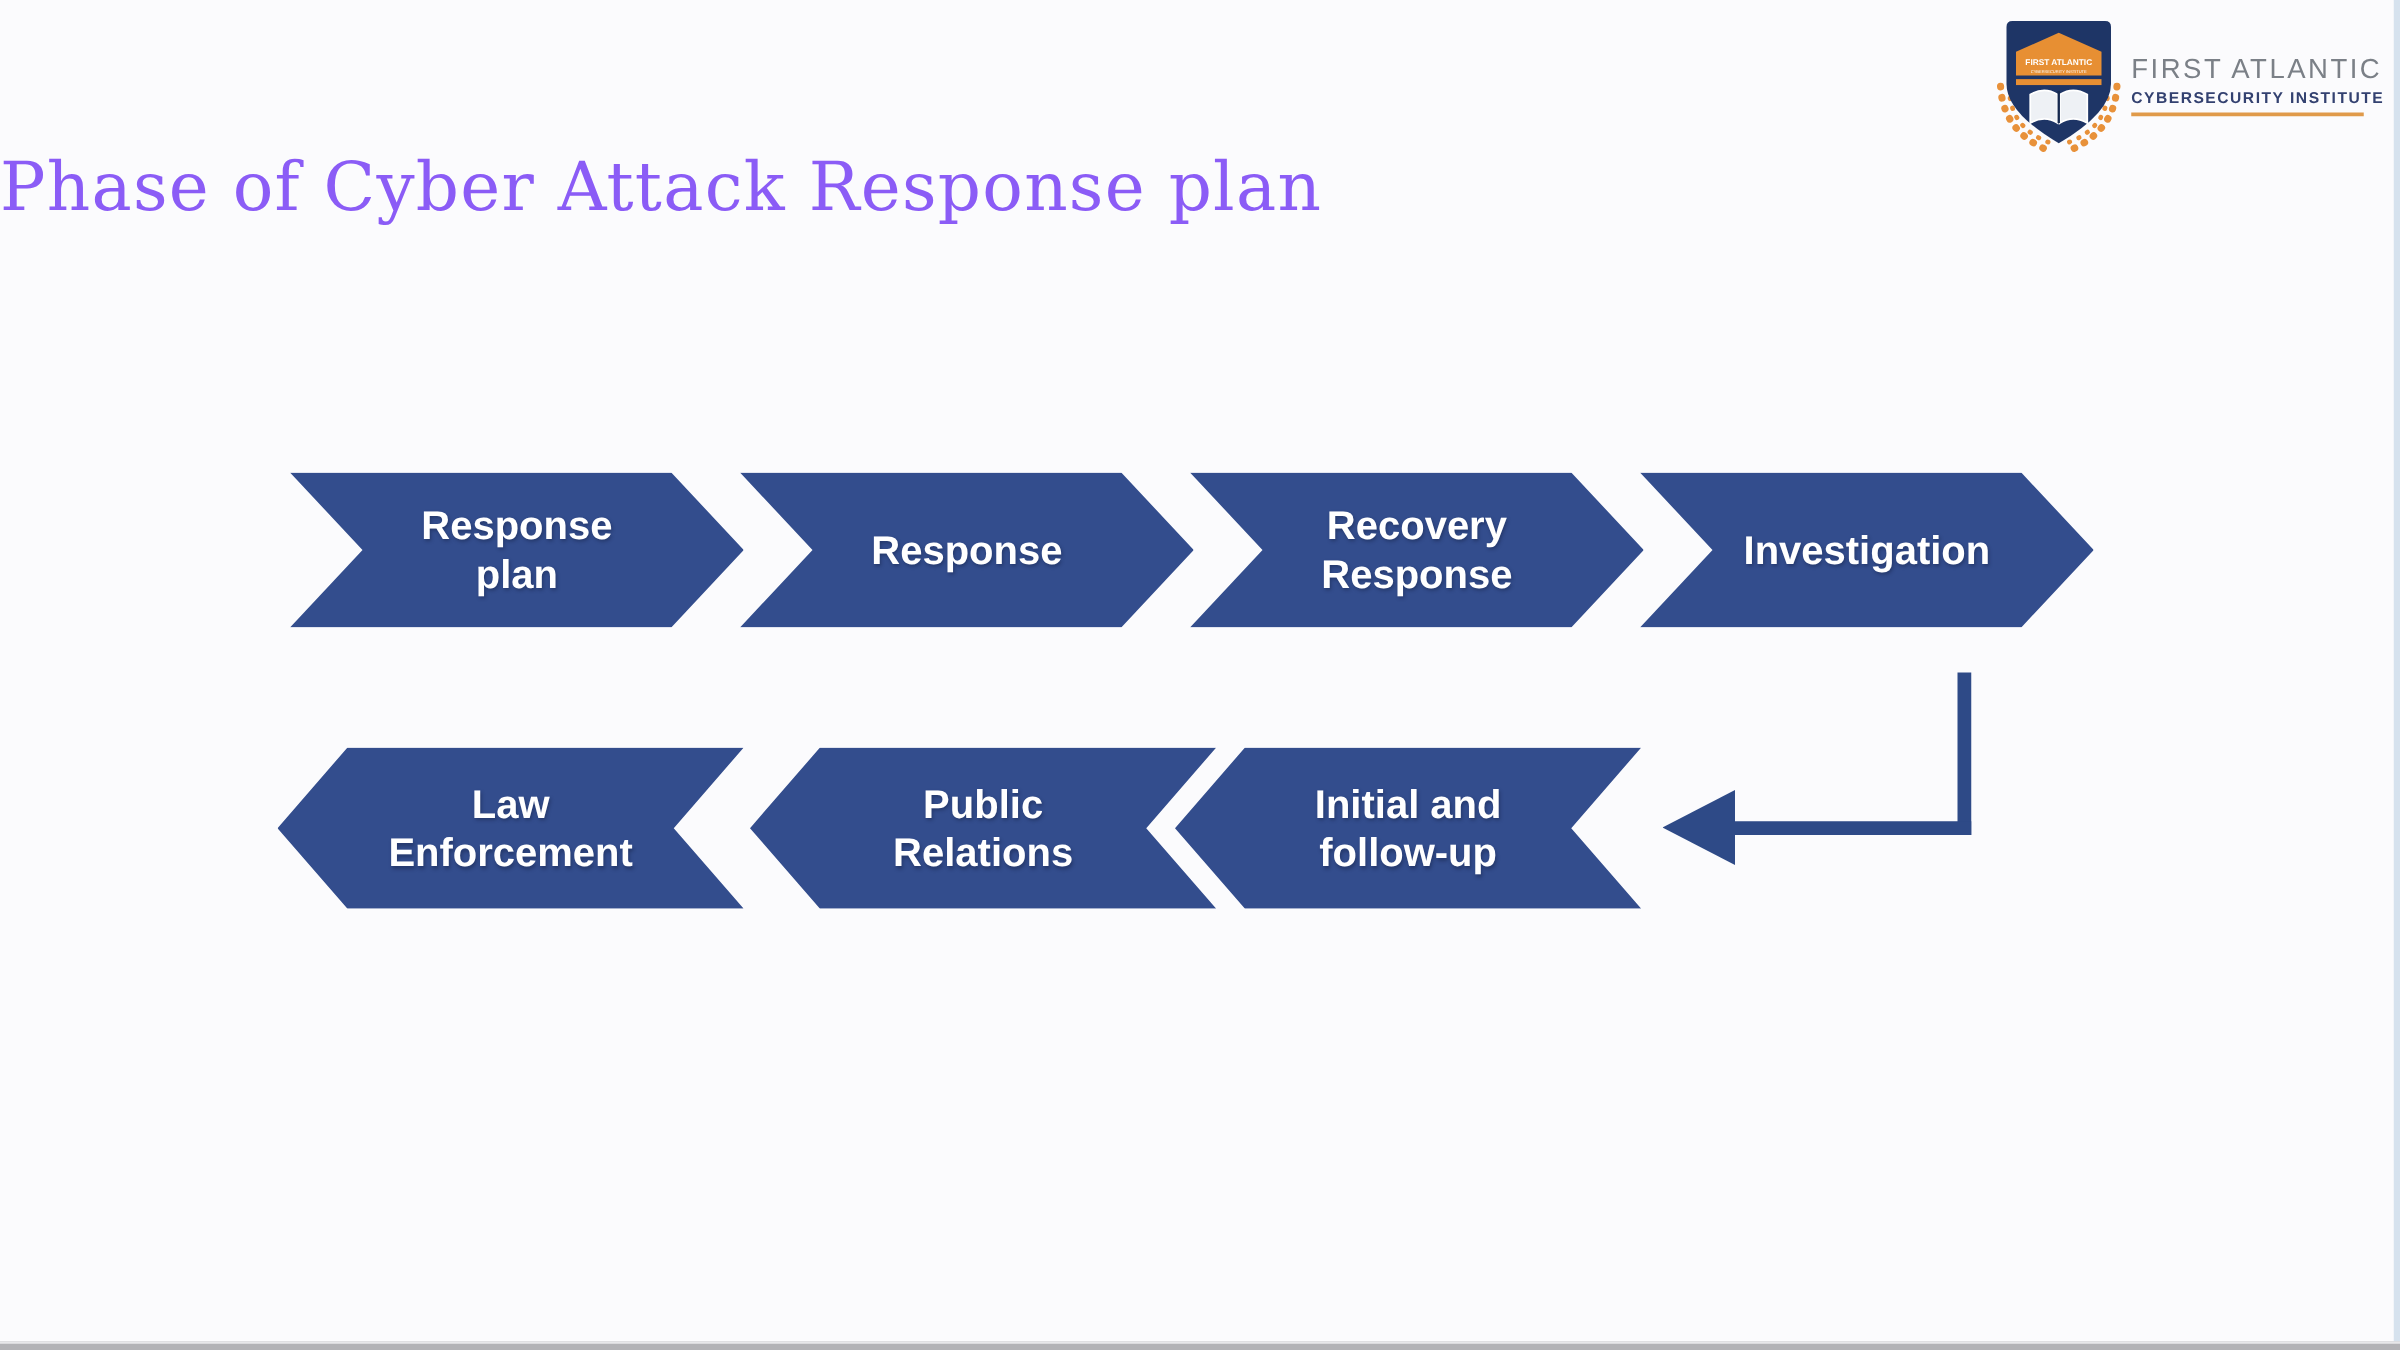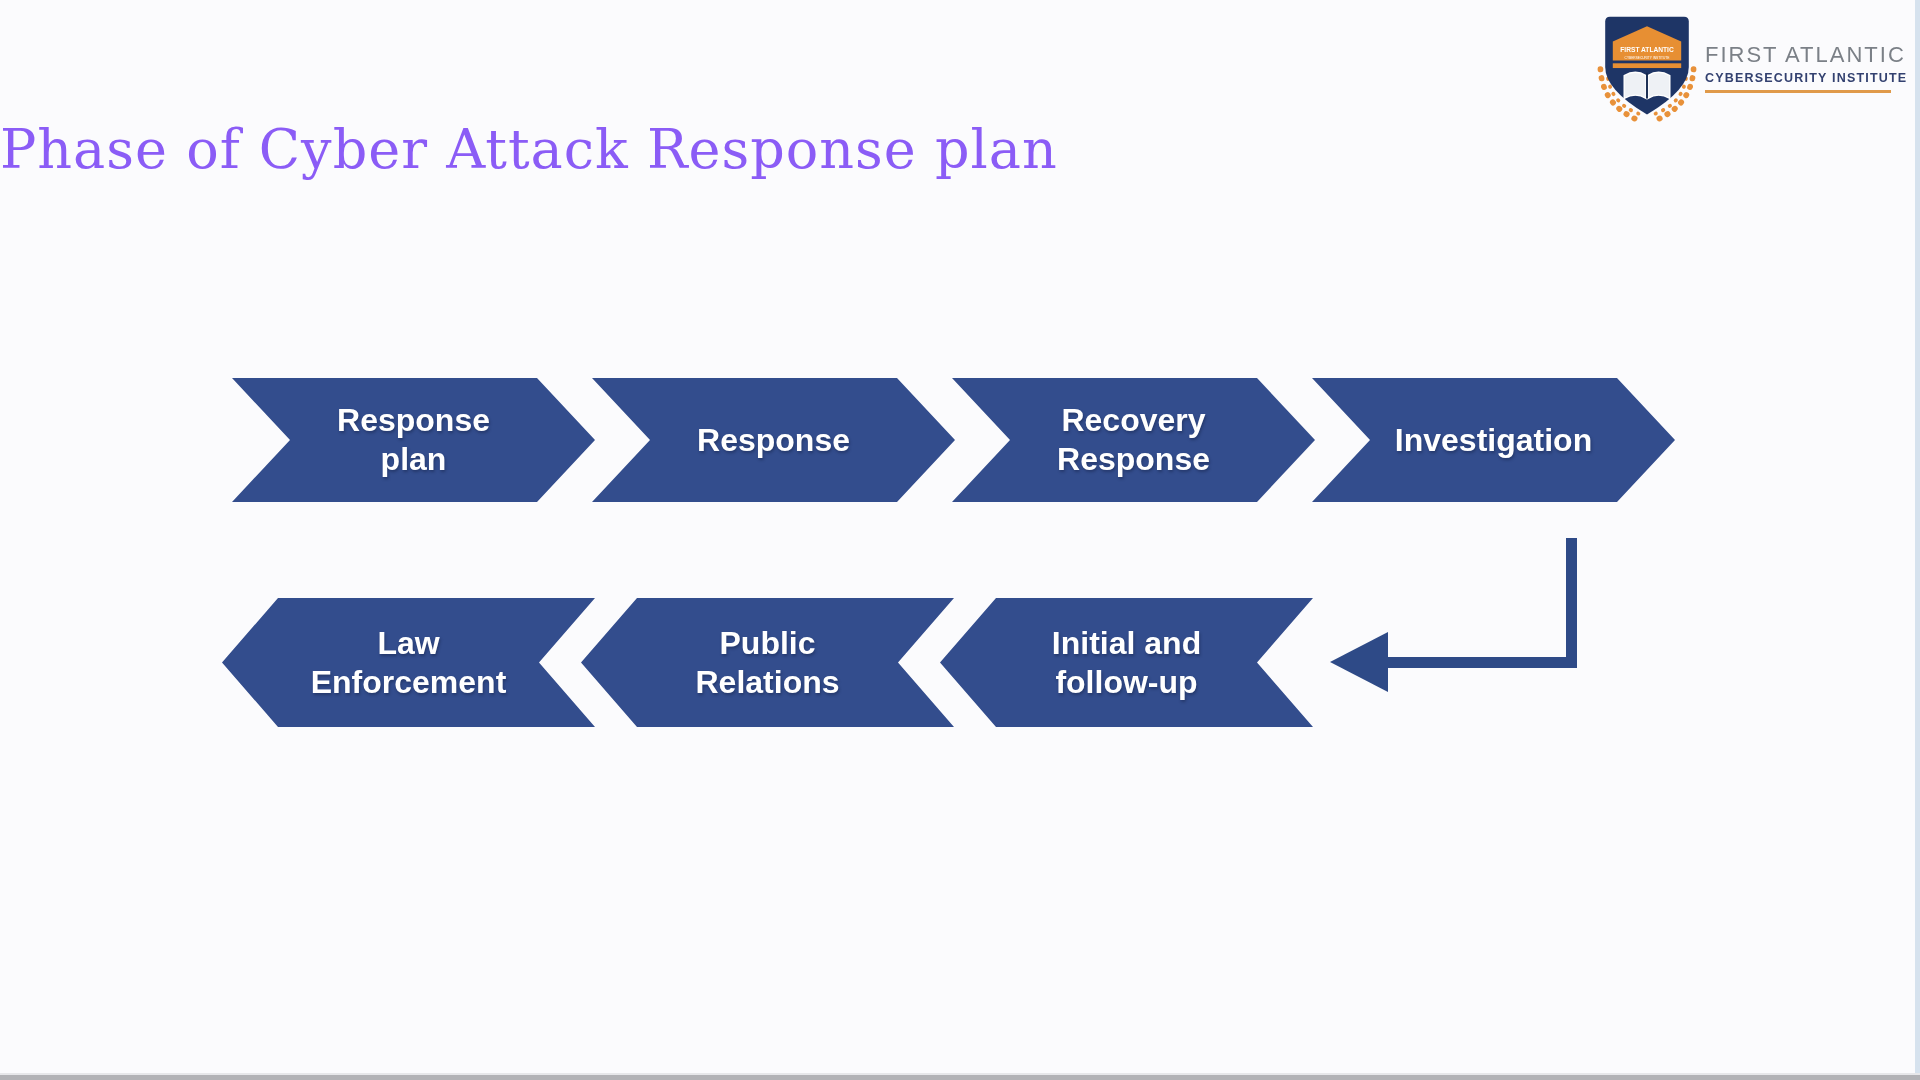--- a/index.html
+++ b/index.html
@@ -40,21 +40,21 @@
   .chev.r{ 
     top:378px;width:363px;height:124px;
     clip-path:polygon(0 0, 305px 0, 363px 50%, 305px 100%, 0 100%, 58px 50%);
   }
   .chev.l{ 
     top:598px;width:373px;height:129px;
     clip-path:polygon(56px 0, 373px 0, 317px 50%, 373px 100%, 56px 100%, 0 50%);
     text-align:right;
   }
   .rpos1{left:232px}.rpos2{left:592px}.rpos3{left:952px}.rpos4{left:1312px}
-  .bpos-rec{left:940px}.bpos-pr{left:581px}.bpos-law{left:222px}
+  .bpos-rec{left:940px}.bpos-pr{left:600px}.bpos-law{left:222px}
   
   .conn-v{position:absolute;left:1566px;top:538px;width:11px;height:130px;background:#2e4a87;}
   .conn-h{position:absolute;left:1384px;top:657px;width:193px;height:11px;background:#2e4a87;}
   .conn-arrow{
     position:absolute;left:1330px;top:632px;width:58px;height:60px;background:#2e4a87;
     clip-path:polygon(100% 0, 0 50%, 100% 100%);
   }
   
   .logo{position:absolute;left:1592px;top:8px;width:320px;height:122px;text-align:center;}
   .logo svg{position:absolute;left:0;top:4px;width:110px;height:114px;}

